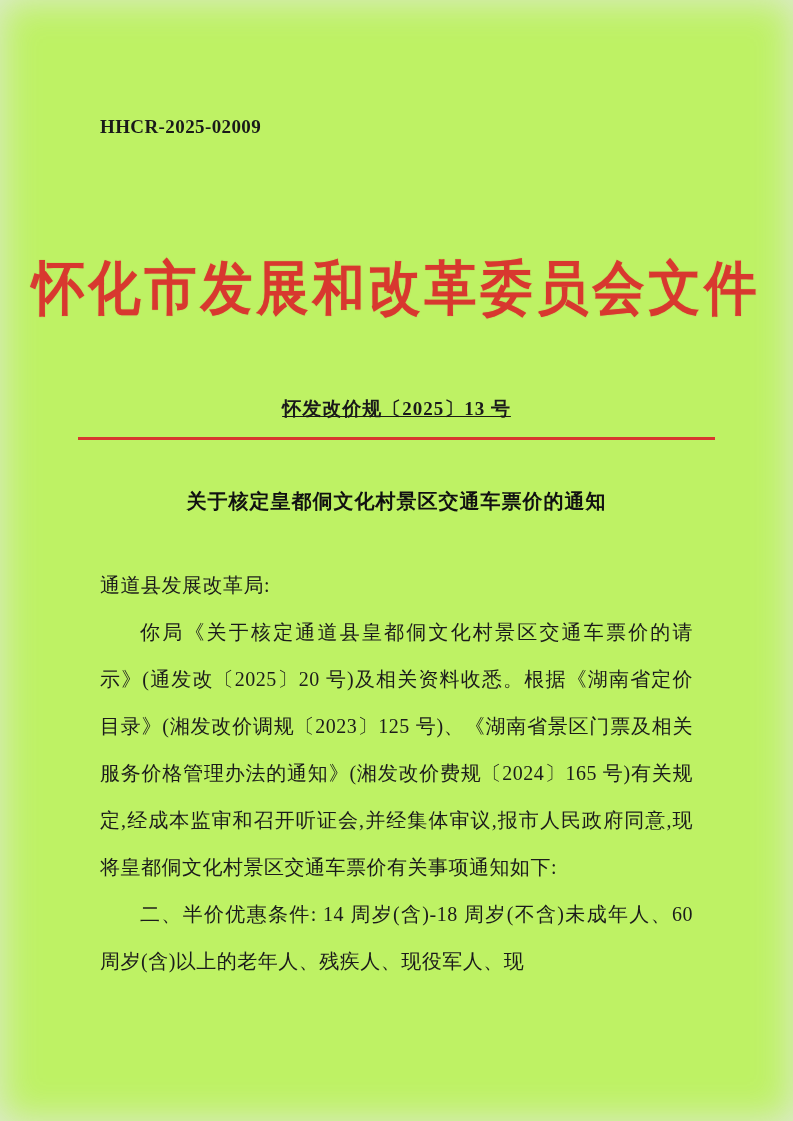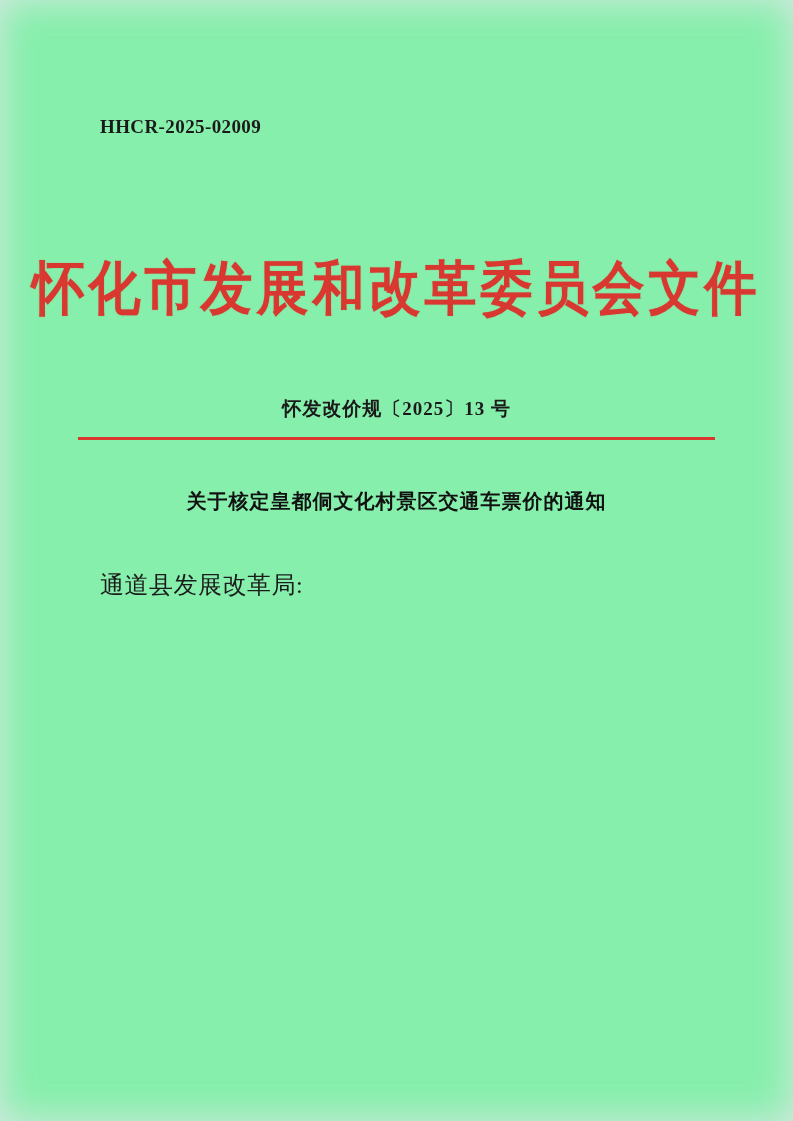--- a/index.html
+++ b/index.html
@@ -8,21 +8,21 @@
     background: #ffffff;
   }
   body {
     font-family: "Liberation Serif", "DejaVu Serif", serif;
   }
   .page {
     position: relative;
     width: 793px;
     height: 1121px;
     margin: 0 auto;
-    background: #86efac;
+    background: #bef264;
     overflow: hidden;
     box-sizing: border-box;
   }
   
   .page::after {
     content: "";
     position: absolute;
     inset: 0;
     pointer-events: none;
     box-shadow: inset 0 0 38px rgba(230, 232, 236, 0.85);
@@ -60,20 +60,21 @@
     position: absolute;
     left: 0;
     right: 0;
     top: 396px;
     text-align: center;
     font-family: "Liberation Serif", "DejaVu Serif", serif;
     font-size: 19px;
     font-weight: 700;
     letter-spacing: 1px;
     color: #1a1a1a;
+    text-decoration: underline;
   }
 
   .red-rule {
     position: absolute;
     left: 78px;
     right: 78px;
     top: 437px;
     height: 2.5px;
     background: #d8382f;
   }
@@ -90,21 +91,21 @@
     letter-spacing: 1px;
     color: #111111;
   }
 
   .body-block {
     position: absolute;
     left: 100px;
     right: 100px;
     top: 562px;
     font-family: "Liberation Serif", "DejaVu Serif", serif;
-    font-size: 24px;
+    font-size: 20px;
     line-height: 47px;
     color: #1b1b1b;
     letter-spacing: 0.5px;
   }
   .body-block p {
     margin: 0;
     text-align: justify;
     text-justify: inter-ideograph;
   }
   .salutation {
@@ -124,15 +125,17 @@
   <div class="masthead">怀化市发展和改革委员会文件</div>
 
   <div class="issue-number">怀发改价规〔2025〕13 号</div>
 
   <div class="red-rule"></div>
 
   <div class="doc-title">关于核定皇都侗文化村景区交通车票价的通知</div>
 
   <div class="body-block">
     <p class="salutation">通道县发展改革局:</p>
+    <p class="indent2">你局《关于核定通道县皇都侗文化村景区交通车票价的请示》(通发改〔2025〕20 号)及相关资料收悉。根据《湖南省定价目录》(湘发改价调规〔2023〕125 号)、《湖南省景区门票及相关服务价格管理办法的通知》(湘发改价费规〔2024〕165 号)有关规定,经成本监审和召开听证会,并经集体审议,报市人民政府同意,现将皇都侗文化村景区交通车票价有关事项通知如下:</p>
+    <p class="indent2">二、半价优惠条件: 14 周岁(含)-18 周岁(不含)未成年人、60 周岁(含)以上的老年人、残疾人、现役军人、现</p>
   </div>
 
 </div>
 
 </body></html>

